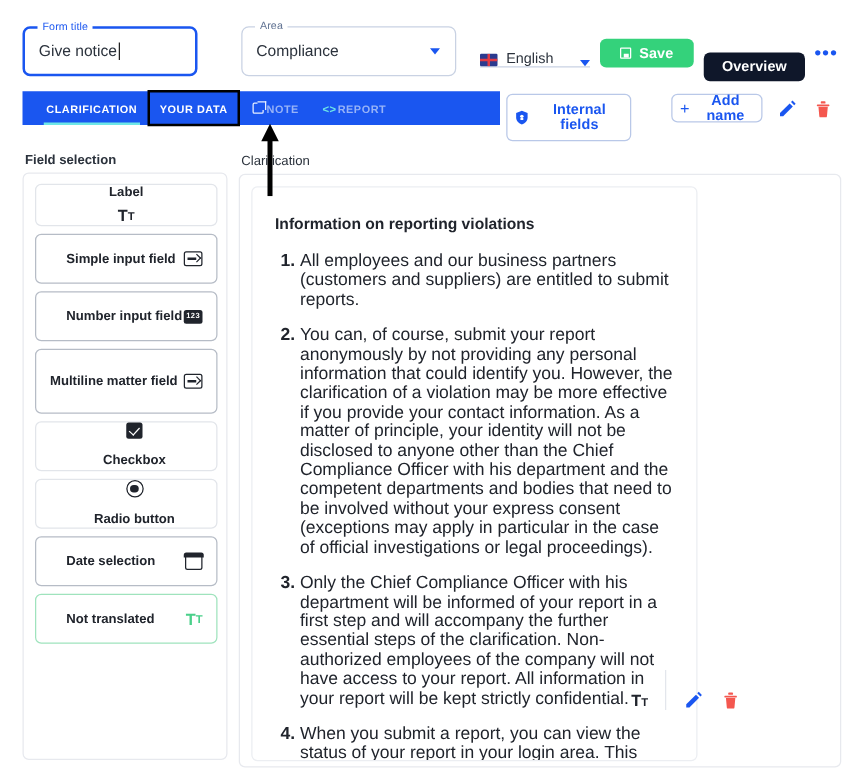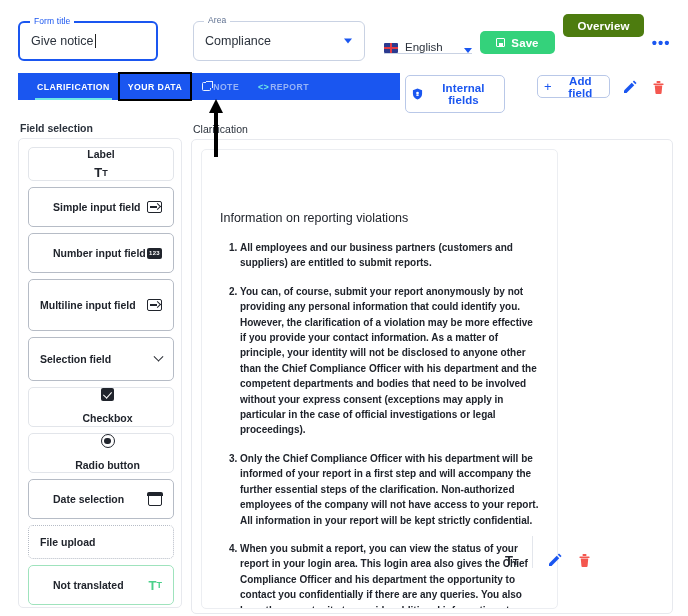--- a/index.html
+++ b/index.html
@@ -72,22 +72,22 @@
     position: absolute; border-radius: 5px; display: flex;
     align-items: center; justify-content: center; gap: 6px;
     font-size: 11.5px; font-weight: bold; cursor: pointer; border: none;
     letter-spacing: .1px;
   }
   #save-button {
     left: 480px; top: 31px; width: 75px; height: 23px;
     background: #34d27b; color: #fff;
   }
   #overview-button {
-    left: 563px; top: 14px; width: 81px; height: 23px;
-    background: #4d7c0f; color: #fff;
+    left: 563px; top: 42px; width: 81px; height: 23px;
+    background: #0f172a; color: #fff;
   }
   #more-button {
     left: 650px; top: 31px; width: 22px; height: 23px;
     background: transparent; color: #1a56f0; font-size: 15px;
     letter-spacing: 1px; line-height: 6px;
   }
   .save-icon {
     width: 9px; height: 9px; border: 1.3px solid #fff; border-radius: 1px;
     position: relative; flex: none;
   }
@@ -239,26 +239,26 @@
   #content-panel {
     position: absolute; left: 191px; top: 139px; width: 482px; height: 475px;
     border: 1px solid #e7e9ee; border-radius: 5px; background: #fff;
   }
   #content-card {
     position: absolute; left: 9px; top: 9px; width: 357px; height: 460px;
     border: 1px solid #eceef2; border-radius: 5px; background: #fff;
     padding: 22px 18px 0 18px; overflow: hidden;
   }
   #doc-title {
-    font-size: 12.5px; font-weight: normal; color: #20242c; margin-bottom: 15px; margin-top: 39px;
+    font-size: 12.5px; font-weight: bold; color: #20242c; margin-bottom: 15px;
   }
   ol.doc-list { margin: 0; padding-left: 20px; }
   ol.doc-list li {
-    font-size: 10px; line-height: 15.4px; color: #20242c;
-    font-weight: 700; margin-bottom: 13px;
+    font-size: 14px; line-height: 15.4px; color: #20242c;
+    font-weight: 400; margin-bottom: 13px;
   }
   ol.doc-list li::marker { font-weight: 600; }
 
   #card-tools {
     position: absolute; left: 505px; top: 536px; display: flex;
     align-items: flex-end; gap: 0;
   }
   .tool-Tt { font-size: 13px; font-weight: bold; color: #20242c; }
   .tool-div {
     width: 1px; height: 32px; background: #e3e6ec; margin: 0 14px;
@@ -338,21 +338,21 @@
         <path d="M12 1 L22 5 V13 C22 19 17 23.5 12 25 C7 23.5 2 19 2 13 V5 Z" fill="#1a56f0"></path>
         <circle cx="12" cy="11" r="3" fill="#ffffff"></circle>
         <path d="M9.5 14 h5 v3.2 h-5 Z" fill="#ffffff"></path>
       </svg>
     </span>
     <span>Internal fields</span>
   </button>
 
   <button class="btn" id="add-step-button">
     <span class="plus-icon">+</span>
-    <span>Add field</span>
+    <span>Add name</span>
   </button>
 
   <span id="tab-edit-icon">
     <svg viewBox="0 0 24 24" width="16" height="16" aria-hidden="true">
       <path d="M3 17.2 L14.6 5.6 L18.4 9.4 L6.8 21 H3 Z" fill="#1a56f0"></path>
       <path d="M16.2 4 L18 2.2 L21.8 6 L20 7.8 Z" fill="#1a56f0"></path>
     </svg>
   </span>
 
   <span id="tab-delete-icon">
@@ -380,32 +380,26 @@
     </div>
 
     <div class="field-item bdr-dark fi-h40">
       <span class="fi-label">Number input field</span>
       <span class="fi-icon">
           <span class="num-box">123</span>
         </span>
     </div>
 
     <div class="field-item bdr-dark fi-h52">
-      <span class="fi-label">Multiline input field</span>
+      <span class="fi-label">Multiline matter field</span>
       <span class="fi-icon">
           <span class="arrow-box"></span>
         </span>
     </div>
 
-    <div class="field-item bdr-dark fi-h44">
-      <span class="fi-label">Selection field</span>
-      <span class="fi-icon">
-          <span class="chev-down"></span>
-        </span>
-    </div>
 
     <div class="field-item bdr-light fi-h40 left-icon">
       <span class="fi-icon">
           <span class="cb-icon"></span>
         </span>
       <span class="fi-label">Checkbox</span>
     </div>
 
     <div class="field-item bdr-light fi-h40 left-icon">
       <span class="fi-icon">
@@ -414,23 +408,20 @@
       <span class="fi-label">Radio button</span>
     </div>
 
     <div class="field-item bdr-dark fi-h40">
       <span class="fi-label">Date selection</span>
       <span class="fi-icon">
           <span class="cal-icon"></span>
         </span>
     </div>
 
-    <div class="field-item bdr-dotted fi-h34">
-      <span class="fi-label">File upload</span>
-    </div>
 
     <div class="field-item bdr-green fi-h40">
       <span class="fi-label">Not translated</span>
       <span class="fi-icon icon-Tt green">T<span style="font-size:9px">T</span></span>
     </div>
   </div>
 
   <div id="content-label">Clarification</div>
 
   <div id="content-panel">

